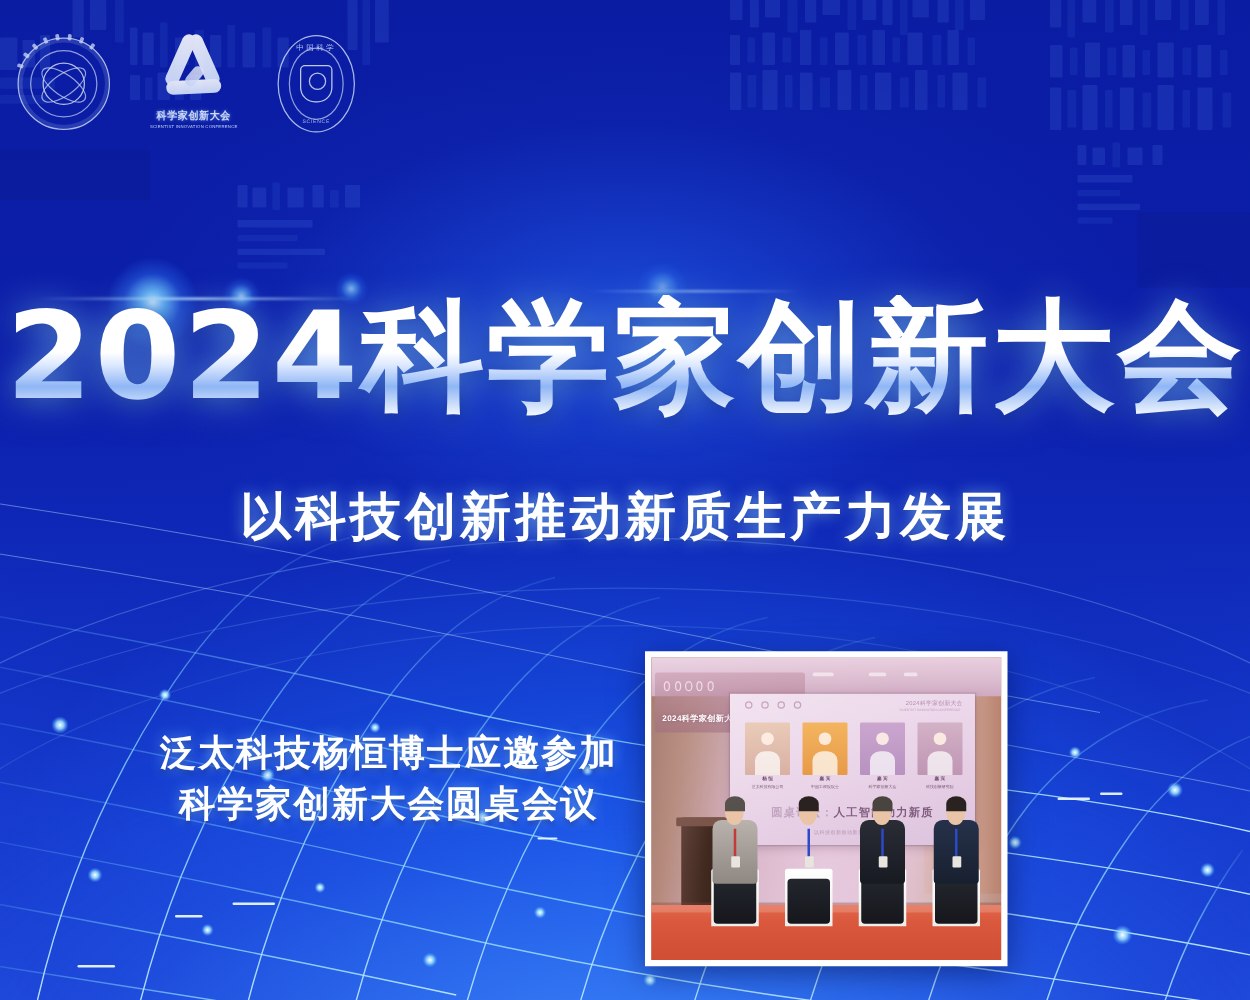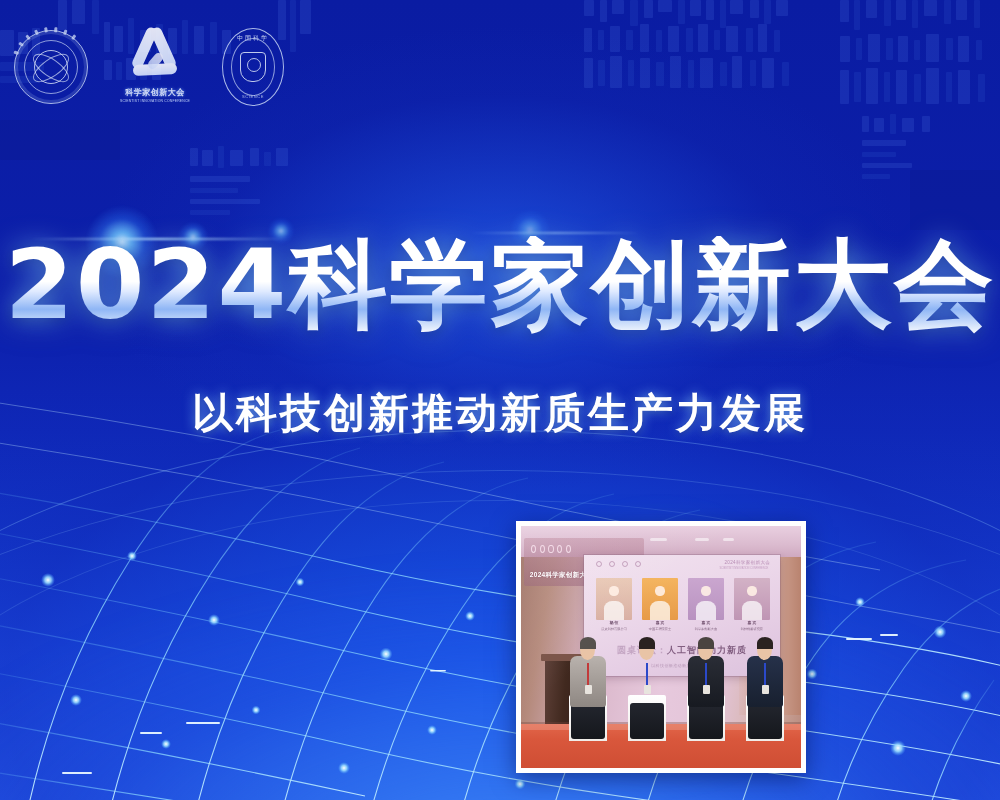--- a/index.html
+++ b/index.html
@@ -492,20 +492,22 @@
   </div>
 
   <div class="title-wrap">
     <div class="main-title">2024科学家创新大会</div>
   </div>
 
   <div class="subtitle">以科技创新推动新质生产力发展</div>
 
 
   <div class="caption">
+    <span>泛太科技杨恒博士应邀参加</span>
+    <span class="l2">科学家创新大会圆桌会议</span>
   </div>
 
   <div class="photo-glow"></div>
 
   <div class="photo">
     <div class="photo-inner">
 
       <div class="ph-wall"></div>
       <div class="ph-wallR"></div>
 

